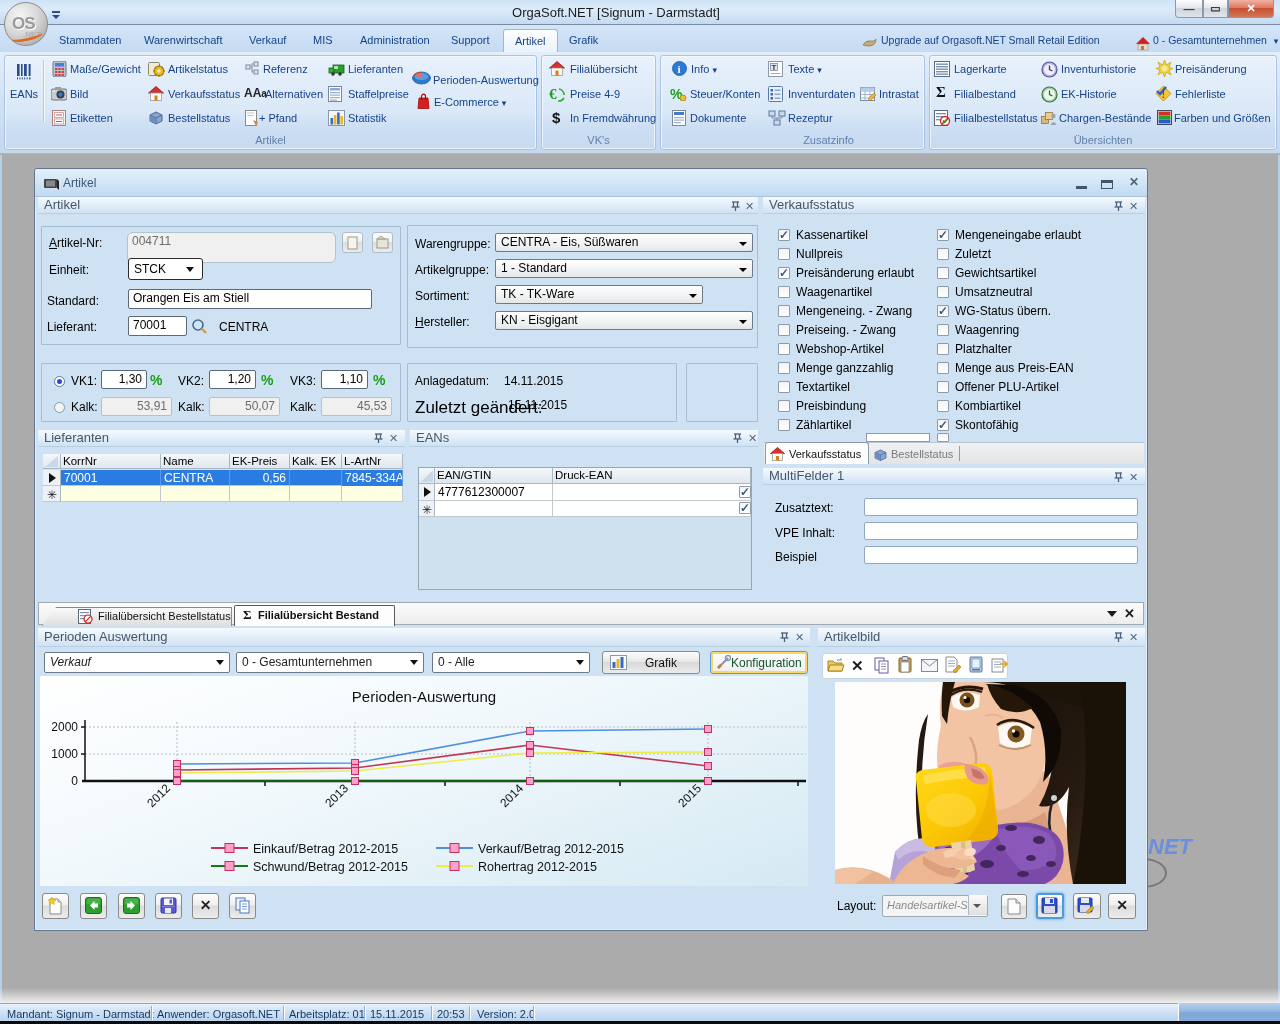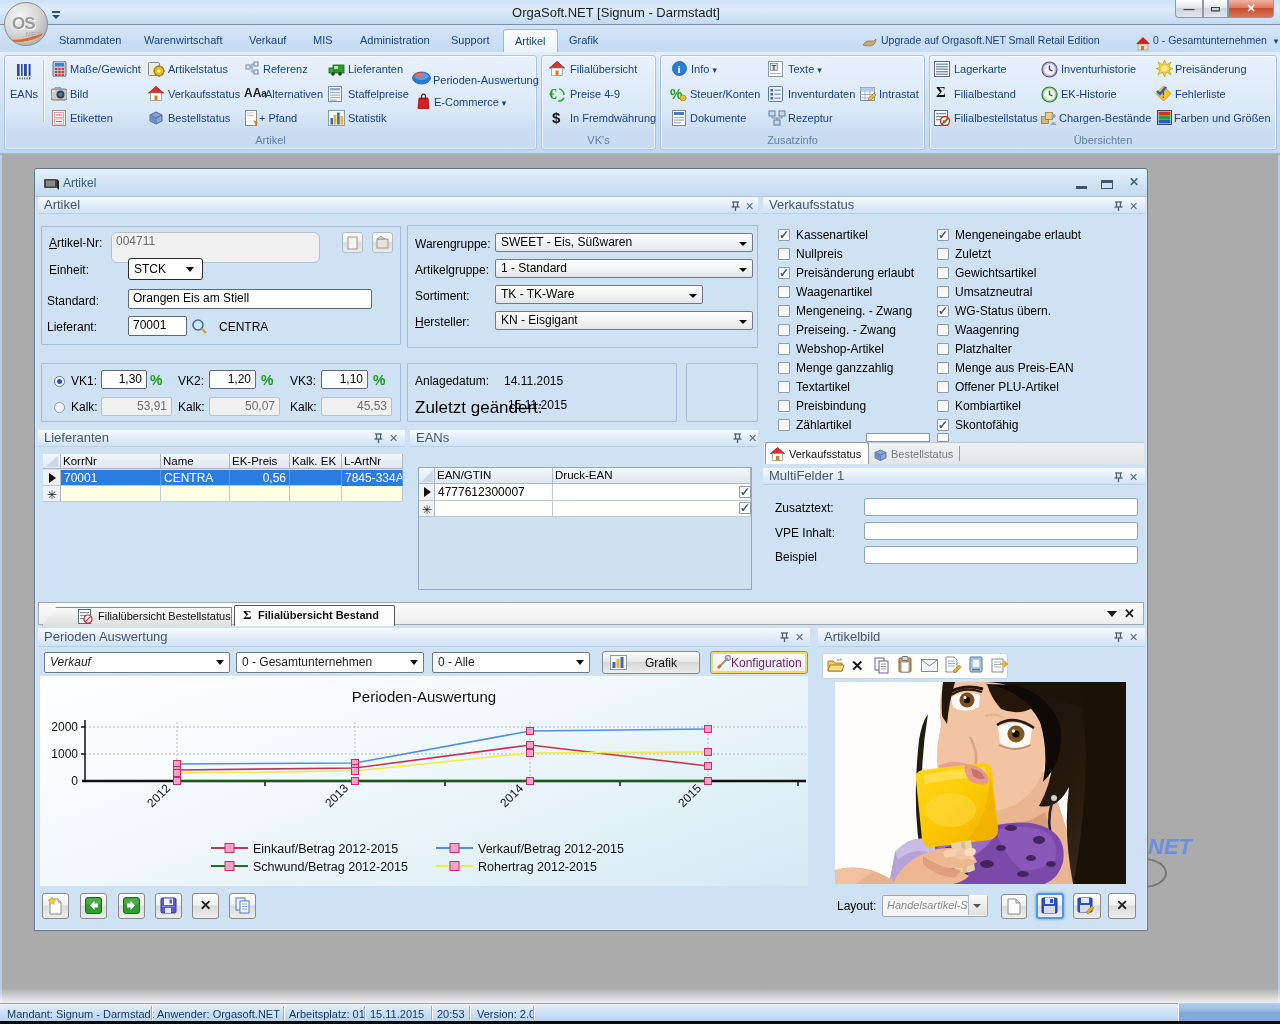--- a/index.html
+++ b/index.html
@@ -139,21 +139,21 @@
 <div class="abs" id="ribbon">
 
   <div class="rgroup" style="left:4px;width:533px;">
     <div class="rglabel">Artikel</div>
   </div>
 
   <div class="rgroup" style="left:541px;width:115px;">
     <div class="rglabel">VK's</div>
   </div>
 
-  <div class="rgroup" style="left:660px;width:265px;">
+  <div class="rgroup" style="left:660px;width:265px;padding-left:36px;">
     <div class="rglabel">Zusatzinfo</div>
   </div>
 
   <div class="rgroup" style="left:929px;width:348px;">
     <div class="rglabel">Übersichten</div>
   </div>
   <div class="rsep" style="left:43px;top:8px;height:62px;"></div>
 </div>
 <div id="ribboncontent">
 
@@ -469,21 +469,21 @@
         <line x1="4.5" y1="6" x2="4.5" y2="10"></line>
       </g>
     </svg></div>
 <div class="abs pin" style="left:745px;top:201px;">✕</div>
 <div class="abs gbox" style="left:41px;top:226px;width:360px;height:119px;"></div>
 <div class="abs gbox" style="left:41px;top:363px;width:360px;height:59px;"></div>
 <div class="abs gbox" style="left:407px;top:225px;width:351px;height:123px;"></div>
 <div class="abs gbox" style="left:407px;top:363px;width:270px;height:59px;"></div>
 <div class="abs gbox" style="left:686px;top:363px;width:72px;height:59px;"></div>
 <div class="abs lbl" style="left:49px;top:236px;"><span style="text-decoration:underline">A</span>rtikel-Nr:</div>
-<div class="abs tbx dis" style="left:111px;top:232px;width:209px;height:31px;border-radius:6px;">004711</div>
+<div class="abs tbx dis" style="left:127px;top:232px;width:209px;height:31px;border-radius:6px;">004711</div>
 <div class="abs tbtn" style="left:342px;top:232px;width:21px;height:21px;border-color:#b0bcc8;"><svg width="15" height="15" style="margin:2px;">
       <rect x="3" y="2" width="9" height="12" fill="#f4f4f0" stroke="#9a9a90" stroke-width="1"></rect>
       <path d="M3 5 L1 3.5 L3 2.5 Z" fill="#e8d080"></path>
     </svg></div>
 <div class="abs tbtn" style="left:372px;top:232px;width:21px;height:21px;border-color:#b0bcc8;"><svg width="15" height="15" style="margin:2px;">
       <rect x="2" y="4" width="11" height="9" fill="#e8e4da" stroke="#9a9a90" stroke-width="1"></rect>
       <path d="M2 4 L6 1 L10 4 Z" fill="#d8d4c8" stroke="#9a9a90" stroke-width=".8"></path>
     </svg></div>
 <div class="abs lbl" style="left:49px;top:263px;">Einheit:</div>
 <div class="abs" style="left:128px;top:258px;width:75px;height:22px;background:#fff;border:1.5px solid #2a2a2a;border-radius:3px;"></div>
@@ -496,21 +496,21 @@
 <svg class="abs" style="left:191px;top:318px;" width="17" height="17">
     <circle cx="7" cy="7" r="5" fill="#cfe6f5" stroke="#4a6a8a" stroke-width="1.6"></circle>
     <line x1="10.5" y1="10.5" x2="15" y2="15" stroke="#caa050" stroke-width="2.4"></line>
   </svg>
 <div class="abs lbl" style="left:219px;top:320px;">CENTRA</div>
 <div class="abs lbl" style="left:415px;top:237px;">Warengruppe:</div>
 <div class="abs lbl" style="left:415px;top:263px;">Artikelgruppe:</div>
 <div class="abs lbl" style="left:415px;top:289px;">Sortiment:</div>
 <div class="abs lbl" style="left:415px;top:315px;"><span style="text-decoration:underline">H</span>ersteller:</div>
 <div class="abs combo" style="left:495px;top:233px;width:258px;height:19px;">
-    <span class="ct">SWEET - Eis, Süßwaren</span>
+    <span class="ct">CENTRA - Eis, Süßwaren</span>
     <span class="ca"></span>
   </div>
 <div class="abs combo" style="left:495px;top:259px;width:258px;height:19px;">
     <span class="ct">1 - Standard</span>
     <span class="ca"></span>
   </div>
 <div class="abs combo" style="left:495px;top:285px;width:208px;height:19px;">
     <span class="ct">TK - TK-Ware</span>
     <span class="ca"></span>
   </div>
@@ -755,21 +755,21 @@
     <rect x="6.5" y="4" width="3" height="9" fill="#e8b820"></rect>
     <rect x="10.5" y="2" width="3" height="11" fill="#3a68c8"></rect>
   </svg>
 <div class="abs" style="left:645px;top:656px;font-size:12px;color:#111;">Grafik</div>
 <div class="abs" style="left:710px;top:651px;width:98px;height:23px;background:linear-gradient(to bottom,#fdfdfd,#eeeeee);border:1px solid #5a9adc;box-shadow:inset 0 0 0 2px #f8d860;border-radius:3px;"></div>
 <svg class="abs" style="left:716px;top:655px;" width="15" height="15">
     <path d="M2 13 L8 7 M7 8 L12 3" stroke="#8a98a8" stroke-width="2"></path>
     <circle cx="12" cy="3" r="2.5" fill="none" stroke="#8a98a8" stroke-width="1.5"></circle>
     <path d="M2 13 L5 10" stroke="#c87828" stroke-width="2.5"></path>
   </svg>
-<div class="abs" style="left:731px;top:656px;font-size:12px;color:#701a75;">Konfiguration</div>
+<div class="abs" style="left:731px;top:656px;font-size:12px;color:#14532d;">Konfiguration</div>
 
 <div class="abs" style="left:40px;top:676px;width:768px;height:210px;background:linear-gradient(160deg,#ffffff 0%,#f2f9fc 40%,#d5e9f3 100%);"></div>
 <div class="abs" style="left:40px;top:688px;width:768px;text-align:center;font-size:15px;color:#111;">Perioden-Auswertung</div>
 <svg class="abs" style="left:40px;top:676px;" width="768px" height="210" viewBox="0 0 768 210">
 
   <g stroke="#b8bcc0" stroke-dasharray="2,2" stroke-width="1">
     <line x1="45" y1="51" x2="766" y2="51"></line>
     <line x1="45" y1="78" x2="766" y2="78"></line>
     <line x1="137" y1="46" x2="137" y2="105"></line>
     <line x1="315" y1="46" x2="315" y2="105"></line>

